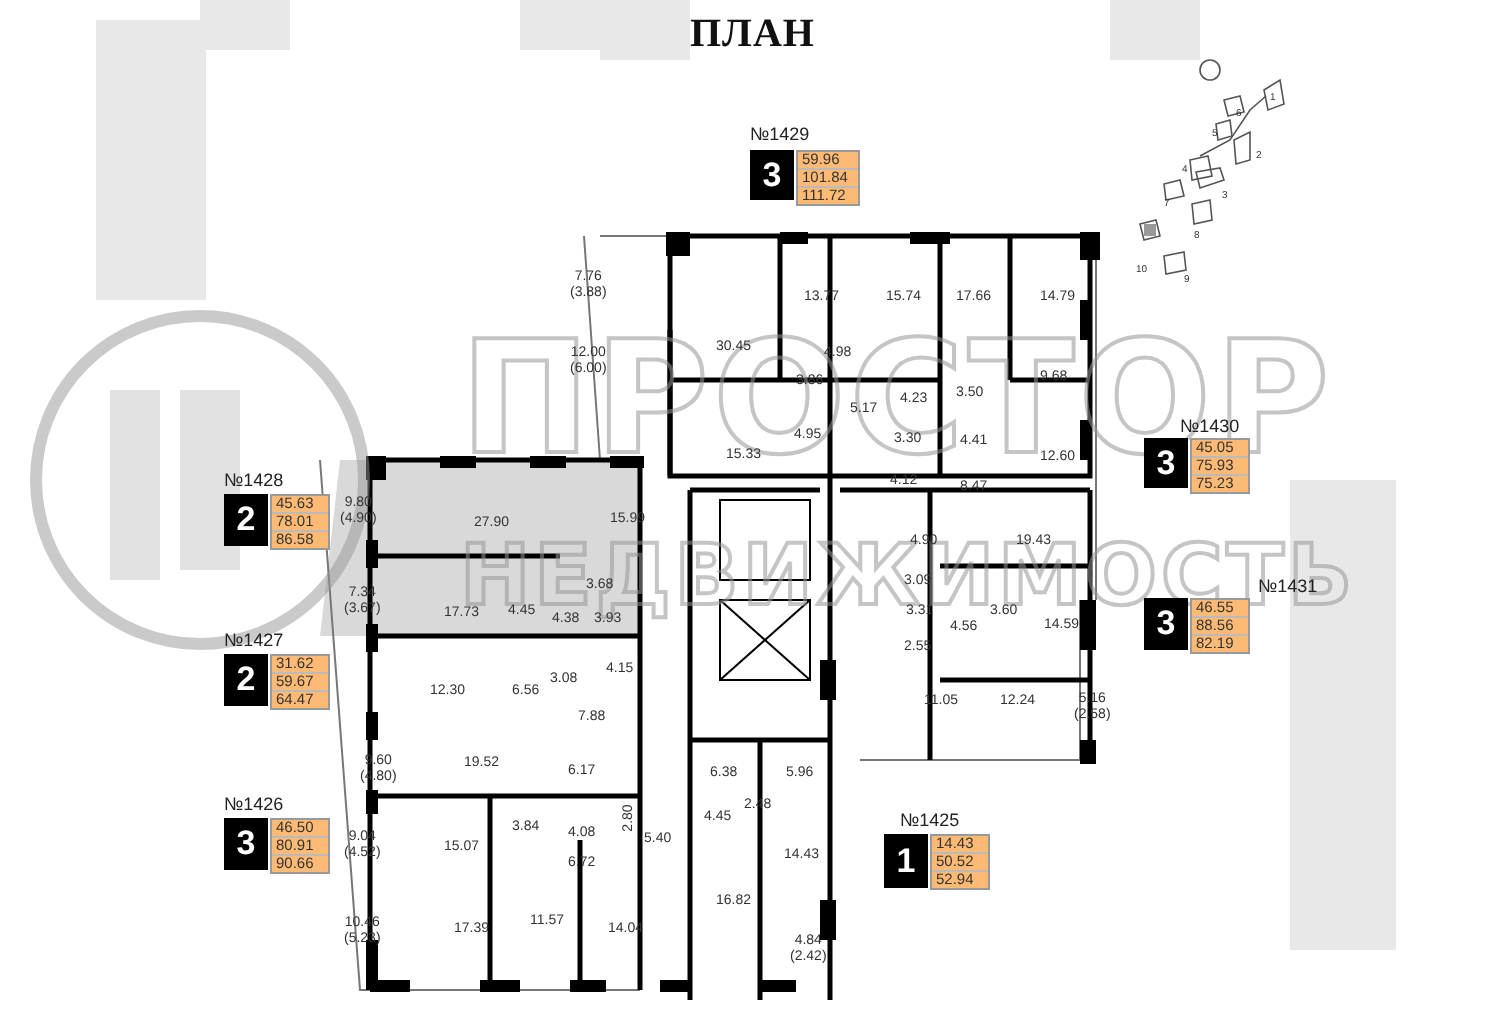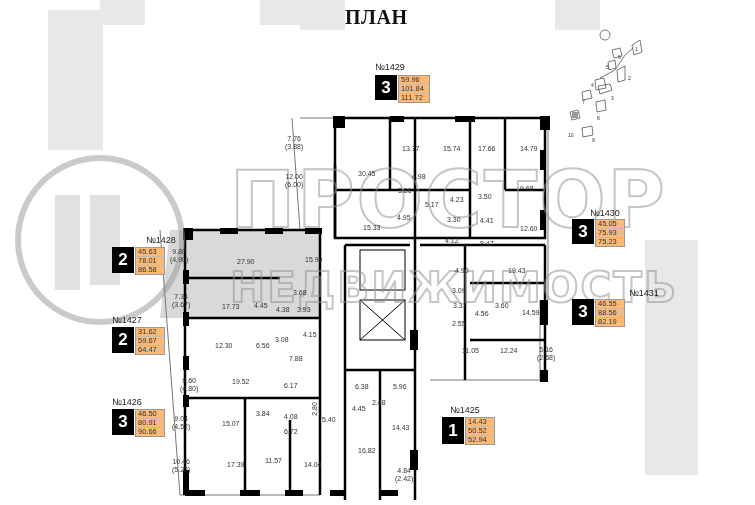--- a/index.html
+++ b/index.html
@@ -212,21 +212,21 @@
   <div class="num" style="left:3px;top:0;">№1429</div>
   <div class="box" style="left:3px;top:13px;width:22px;height:25px;">3</div>
   <div class="vals" style="left:26px;top:13px;width:30px;">
     <div>59.96</div>
     <div>101.84</div>
     <div>111.72</div>
   </div>
 </div>
 
 <div class="badge" style="left:100px;top:235px;">
-  <div class="num" style="left:12px;top:0;margin-left:34px;">№1428</div>
+  <div class="num" style="left:12px;top:0;">№1428</div>
   <div class="box" style="left:12px;top:12px;width:22px;height:26px;">2</div>
   <div class="vals" style="left:35px;top:12px;width:28px;">
     <div>45.63</div>
     <div>78.01</div>
     <div>86.58</div>
   </div>
 </div>
 
 <div class="badge" style="left:100px;top:315px;">
   <div class="num" style="left:12px;top:0;">№1427</div>

